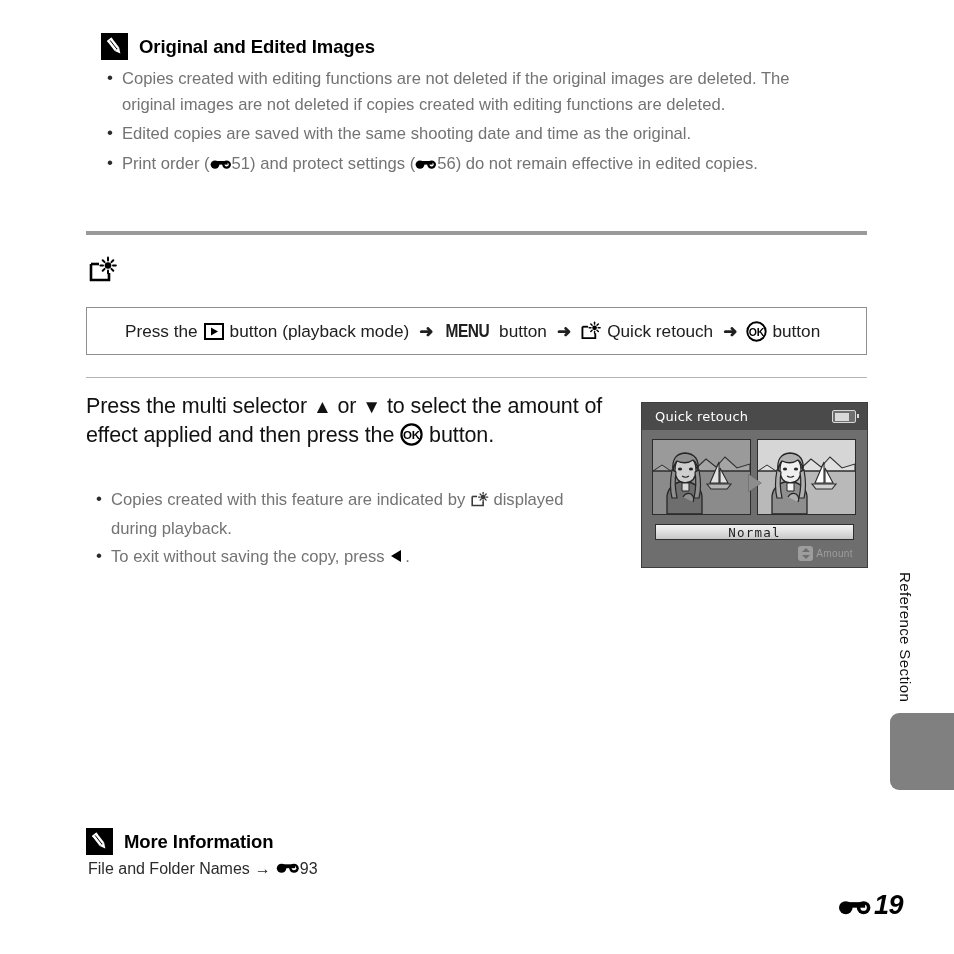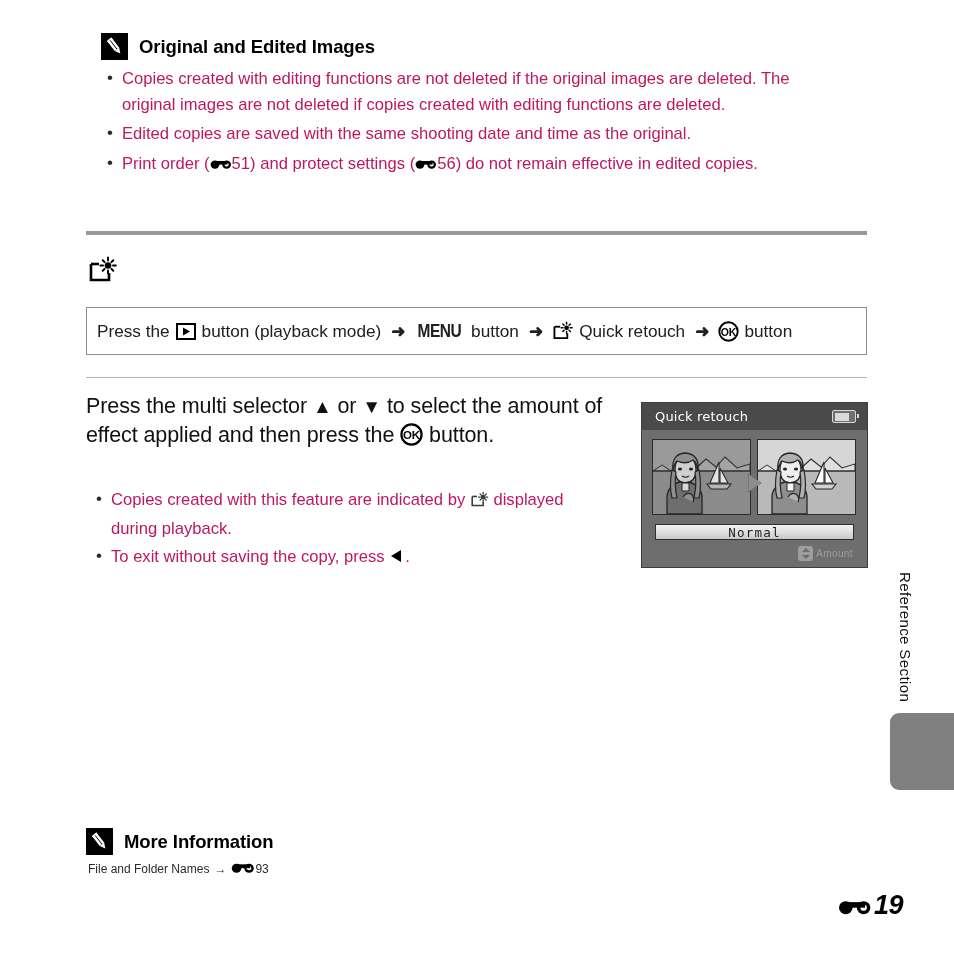--- a/index.html
+++ b/index.html
@@ -47,21 +47,21 @@
   ul.bullets {
     list-style: none;
     margin: 0;
     padding: 0;
   }
   ul.bullets li {
     position: relative;
     padding-left: 18px;
     font-size: 16.6px;
     line-height: 25.5px;
-    color: #be185d;
+    color: #737373;
   }
   ul.bullets li::before {
     content: "\2022";
     position: absolute;
     left: 3px;
     top: -1px;
     font-size: 17px;
     color: #2b2b2b;
   }
 
@@ -288,21 +288,21 @@
   .footer-num {
     font-size: 27px;
     font-style: italic;
     font-weight: bold;
     color: #000;
     letter-spacing: -0.5px;
   }
 
   .more-line {
     position: absolute;
-    font-size: 12px;
+    font-size: 16px;
     color: #2b2b2b;
     display: flex;
     align-items: center;
     gap: 5px;
   }
 </style>
 </head>
 <body>
 
 <div class="page">
@@ -359,21 +359,21 @@
           <line x1="25" y1="9.5" x2="27.8" y2="9.5"></line>
           <line x1="14.7" y1="4.2" x2="16.6" y2="6.1"></line>
           <line x1="23.4" y1="12.9" x2="25.3" y2="14.8"></line>
           <line x1="25.3" y1="4.2" x2="23.4" y2="6.1"></line>
           <line x1="16.6" y1="12.9" x2="14.7" y2="14.8"></line>
         </g>
       </svg>
     </span>
   </div>
 
-  <div class="proc-box" style="left:86px; top:307px; width:781px; height:48px;">
+  <div class="proc-box" style="left:86px; top:307px; width:781px; height:48px;padding-left:28px;">
     <div class="proc-text">
       <span>Press the</span>
       <span style="display:inline-block;width:6px;"></span>
       <span style="display:inline-flex;">
         <svg width="20" height="17" viewBox="0 0 20 17">
           <rect x="1" y="1" width="18" height="15" fill="none" stroke="#000" stroke-width="2"></rect>
           <polygon points="7,4.5 7,12.5 14,8.5" fill="#000"></polygon>
         </svg>
       </span>
       <span style="display:inline-block;width:6px;"></span>

